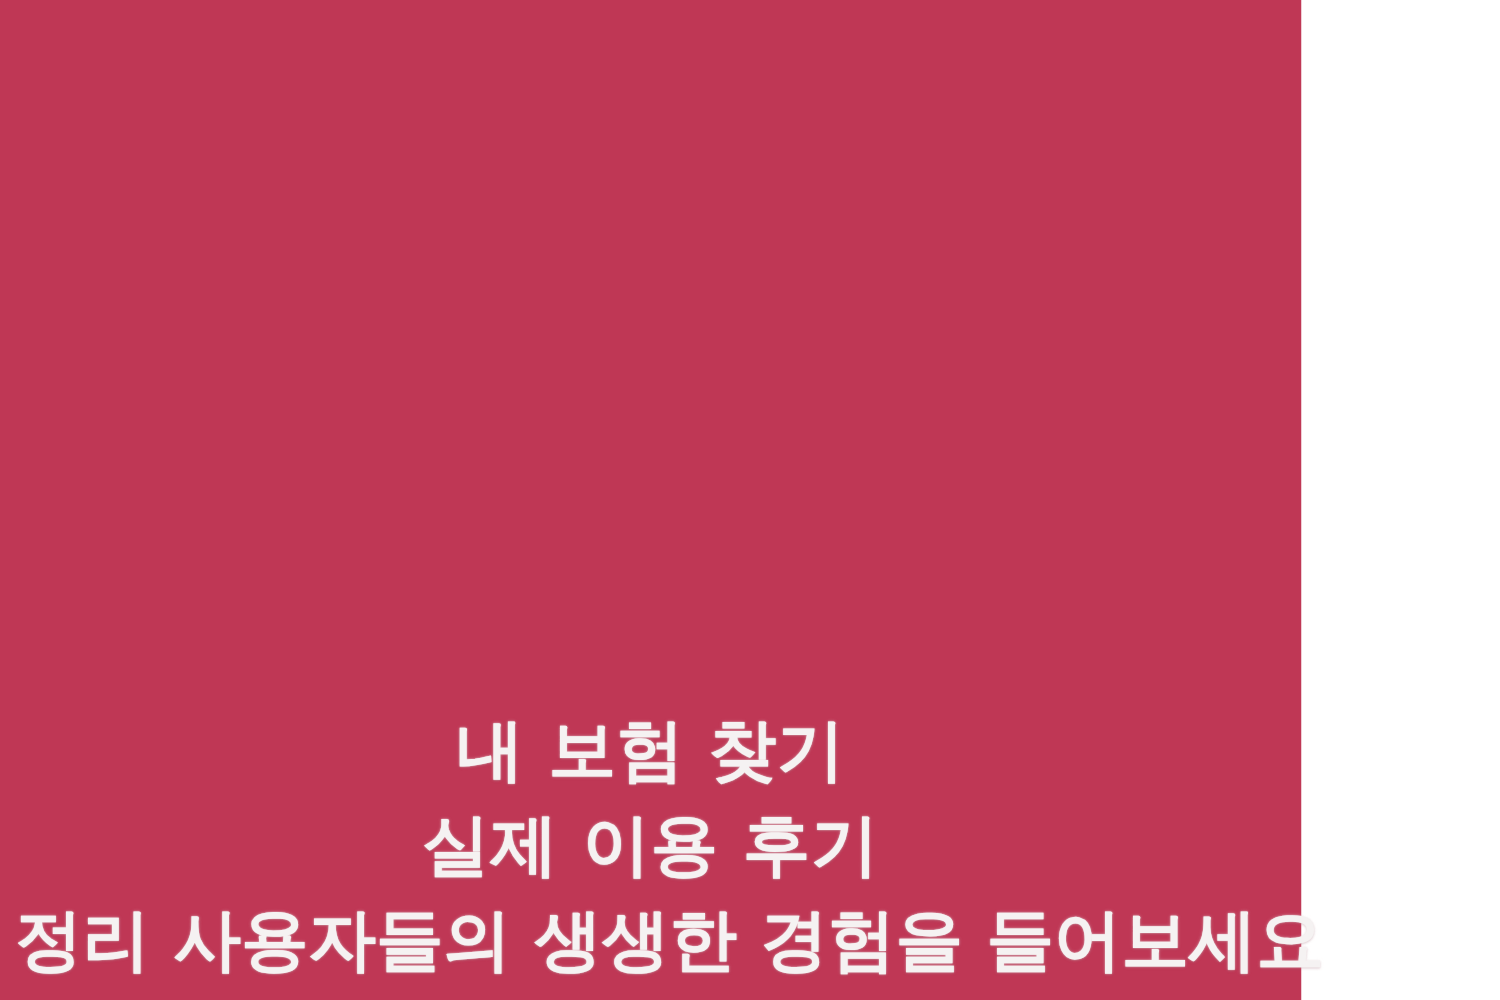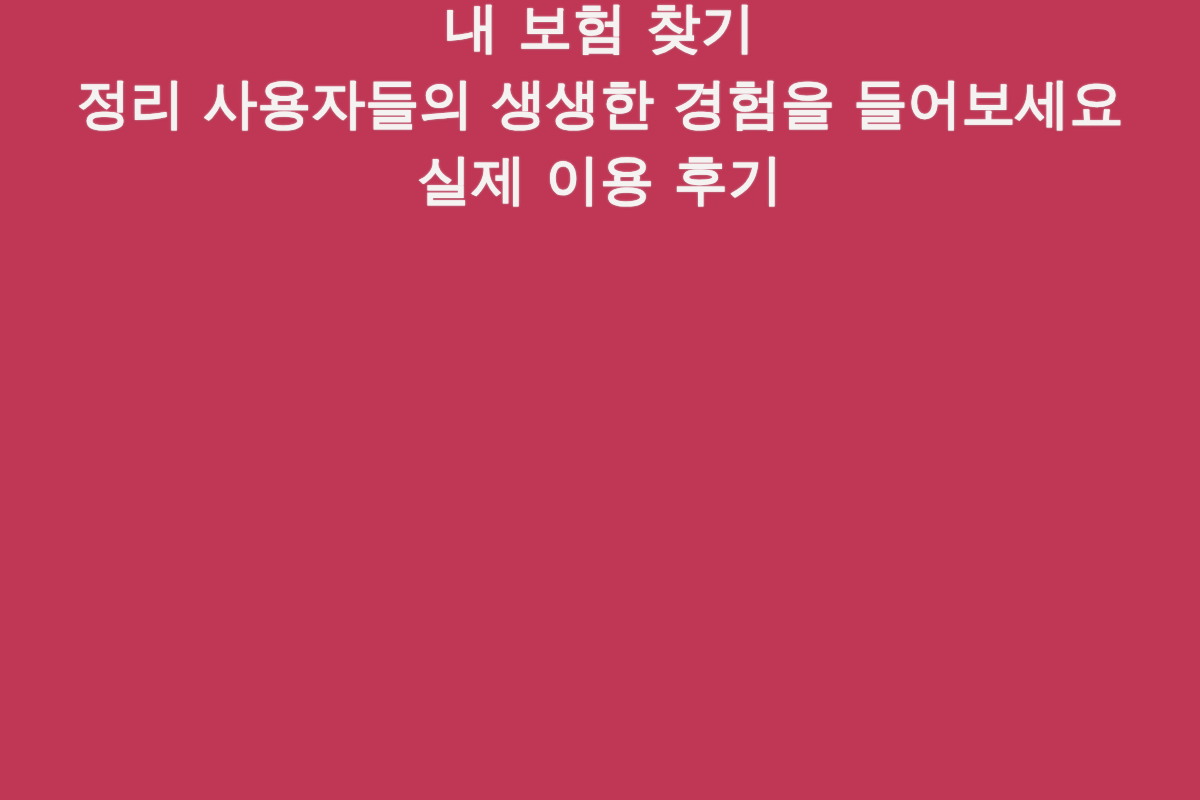--- a/index.html
+++ b/index.html
@@ -11,25 +11,25 @@
   body {
     width: 1200px;
     height: 800px;
     overflow: hidden;
     font-family: "DejaVu Sans", "Liberation Sans", sans-serif;
   }
 
   
   #banner {
     position: relative;
-    width: 1200px;
+    width: 1041px;
     height: 800px;
     box-sizing: border-box;
     display: flex;
-    align-items: flex-start;
+    align-items: flex-end;
     justify-content: center;
     background-color: #bf3755; 
   }
 
   
   #headline {
     width: 100%;
     text-align: center;
     padding: 0 12px;
     box-sizing: border-box;
@@ -57,18 +57,18 @@
 </style>
 </head>
 <body>
 
 <div id="banner" style="background-color: rgb(191, 55, 85);">
 
   <div id="headline">
 
     <span class="headline-line line-1" style="color: rgb(245, 242, 242);">내 보험 찾기</span>
 
+    <span class="headline-line line-2" style="color: rgb(245, 242, 242);">실제 이용 후기</span>
+
     <span class="headline-line line-3" style="color: rgb(245, 242, 242);">정리 사용자들의 생생한 경험을 들어보세요</span>
-
-    <span class="headline-line line-2" style="color: rgb(245, 242, 242);">실제 이용 후기</span>
 
   </div>
 </div>
 
 </body></html>

